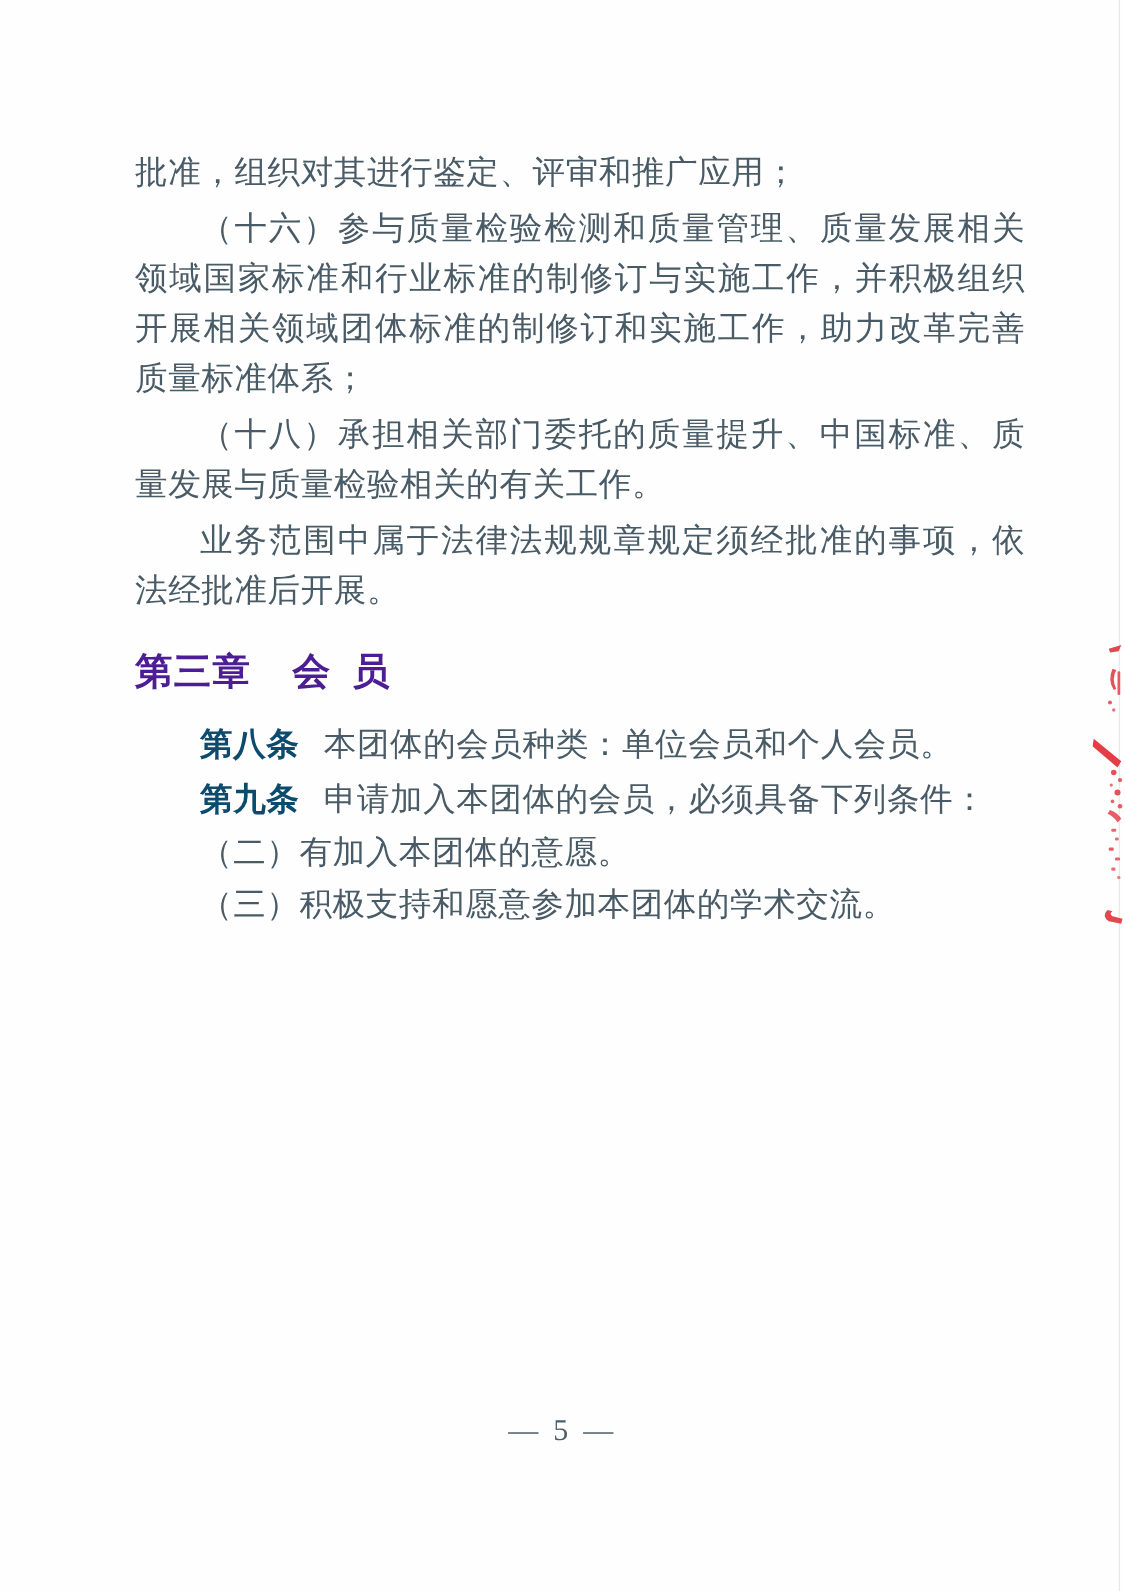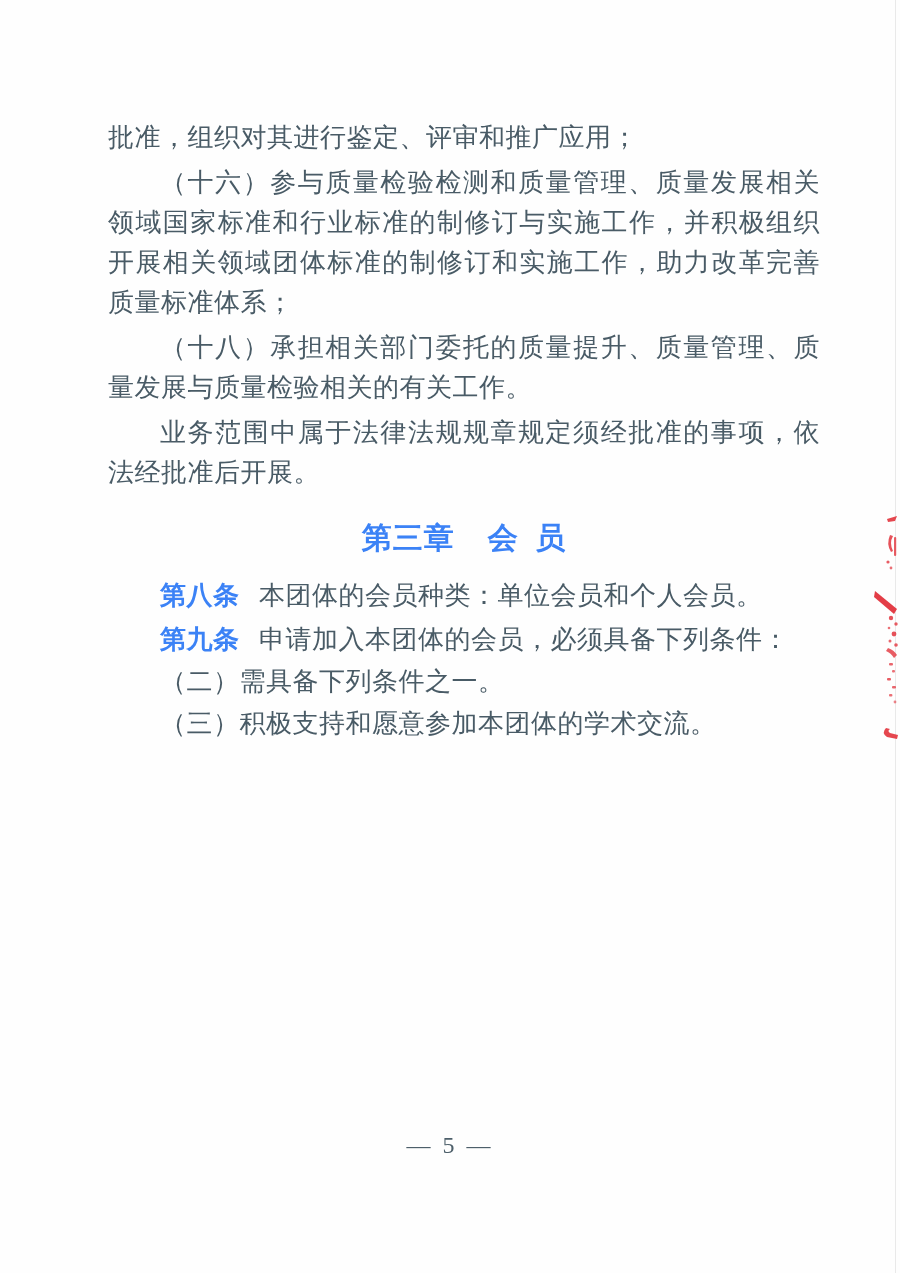--- a/index.html
+++ b/index.html
@@ -21,31 +21,31 @@
     line-height:40px;
     text-align:justify;
     letter-spacing:0.5px;
     word-break:break-all;
   }
   .para{text-indent:2em;margin-top:5px !important;}
   .cont{text-indent:0;}
   .article{margin-top:4px !important;}
   .art-label{
     font-weight:bold;
-    color:#3b82f6;
+    color:#0c4a6e;
     margin-right:0.75em;
   }
   .cond{margin-top:2px !important;}
   .chapter{
     font-family:"Liberation Sans","DejaVu Sans",sans-serif;
     font-weight:700;
     font-size:30px;
     line-height:36px;
-    color:#3b82f6;
-    text-align:center;
+    color:#4c1d95;
+    text-align:left;
     margin:27px 0 20px 0;
     letter-spacing:1px;
   }
   .chapter .hgap{display:inline-block;width:1.1em;}
   .chapter .sgap{display:inline-block;width:0.55em;}
   .page-num{
     position:absolute;
     left:0;right:0;top:1130px;
     text-align:center;
     font-size:24px;
@@ -70,30 +70,30 @@
 
 <div class="page">
 
   <div class="scan-edge"></div>
 
   <div class="content">
 
     <p class="cont">批准，组织对其进行鉴定、评审和推广应用；</p>
 
     <p class="para">（十六）参与质量检验检测和质量管理、质量发展相关领域国家标准和行业标准的制修订与实施工作，并积极组织开展相关领域团体标准的制修订和实施工作，助力改革完善质量标准体系；</p>
-    <p class="para">（十八）承担相关部门委托的质量提升、质量管理、质量发展与质量检验相关的有关工作。</p>
+    <p class="para">（十八）承担相关部门委托的质量提升、中国标准、质量发展与质量检验相关的有关工作。</p>
     <p class="para">业务范围中属于法律法规规章规定须经批准的事项，依法经批准后开展。</p>
 
     <h2 class="chapter"><span>第三章</span><span class="hgap"></span><span>会</span><span class="sgap"></span><span>员</span></h2>
 
     <p class="para article"><b class="art-label">第八条</b><span>本团体的会员种类：单位会员和个人会员。</span></p>
 
     <p class="para article"><b class="art-label">第九条</b><span>申请加入本团体的会员，必须具备下列条件：</span></p>
 
-    <p class="para cond">（二）需具备下列条件之一。</p>
+    <p class="para cond">（二）有加入本团体的意愿。</p>
     <p class="para cond">（三）积极支持和愿意参加本团体的学术交流。</p>
 
   </div>
 
   <div class="page-num">— 5 —</div>
 
   <svg class="seal" viewBox="0 0 26 235" xmlns="http://www.w3.org/2000/svg">
     <g fill="#e2333c" stroke="none">
       <path d="M13,7 l10,-3 l-2,5 l-7,1 z" opacity="0.9"></path>
       <path d="M16,23 q-4,9 1,17 l2,-1 q-4,-8 0,-15 z" opacity="0.85"></path>

